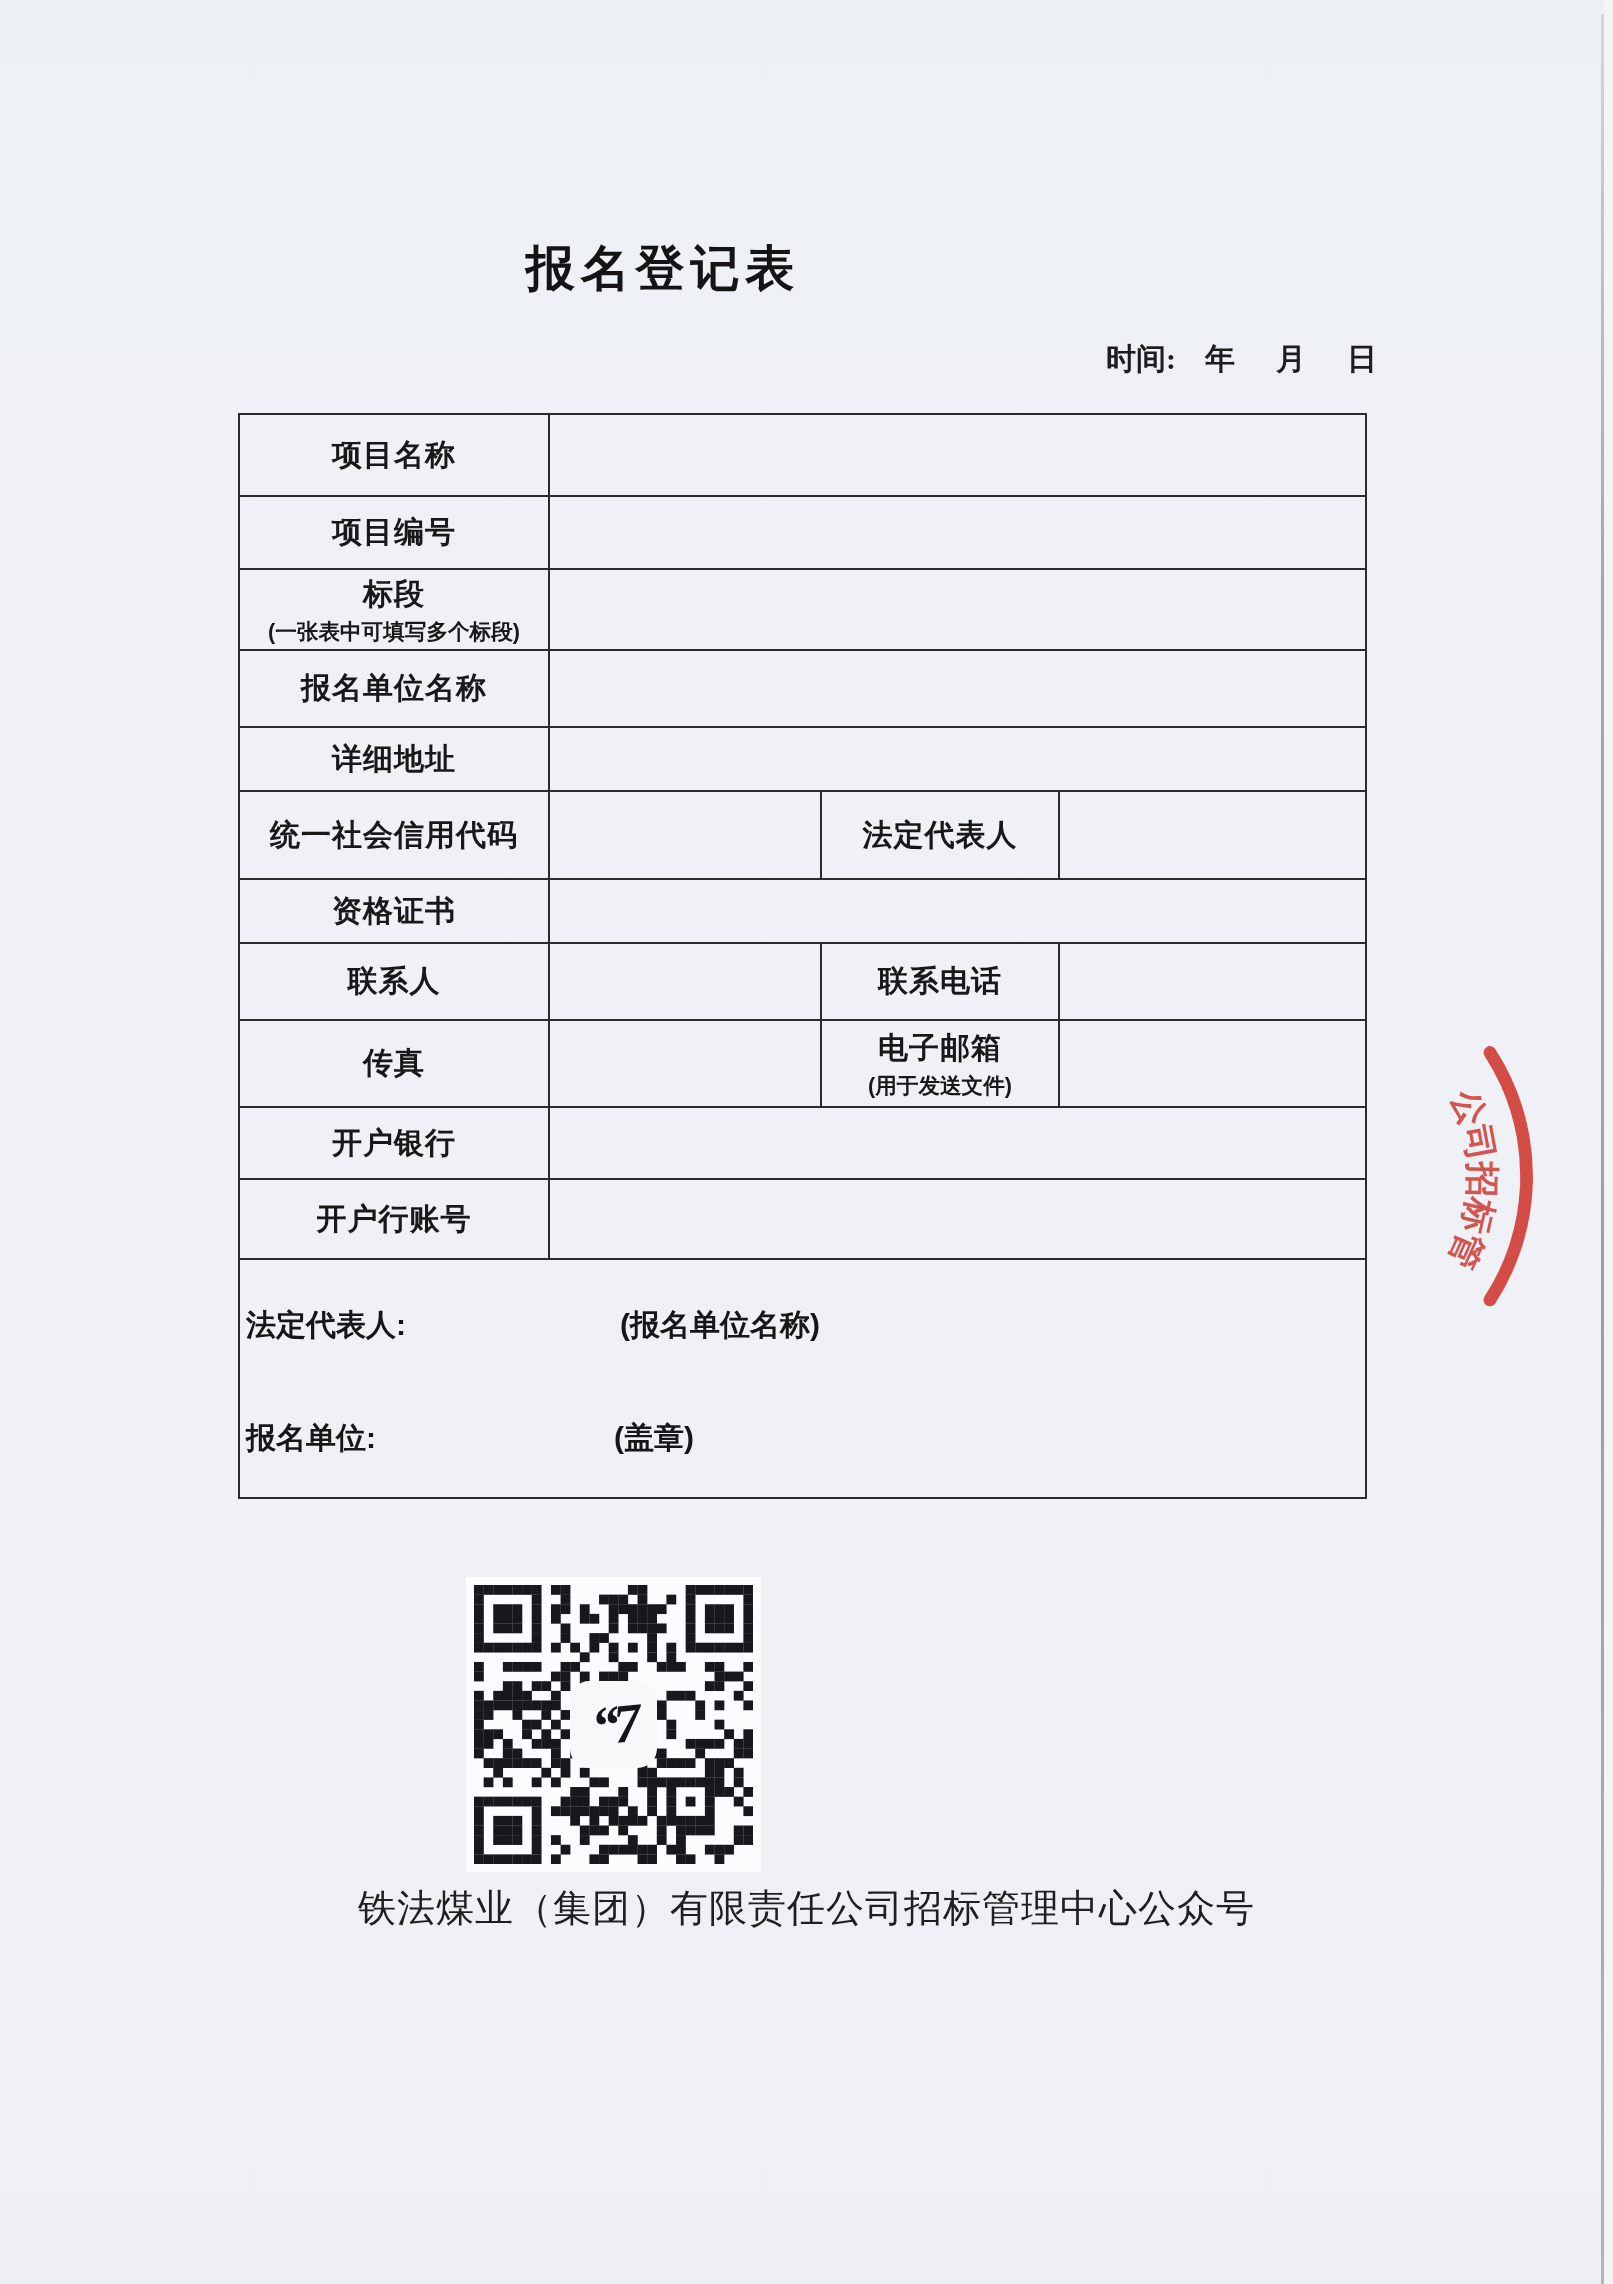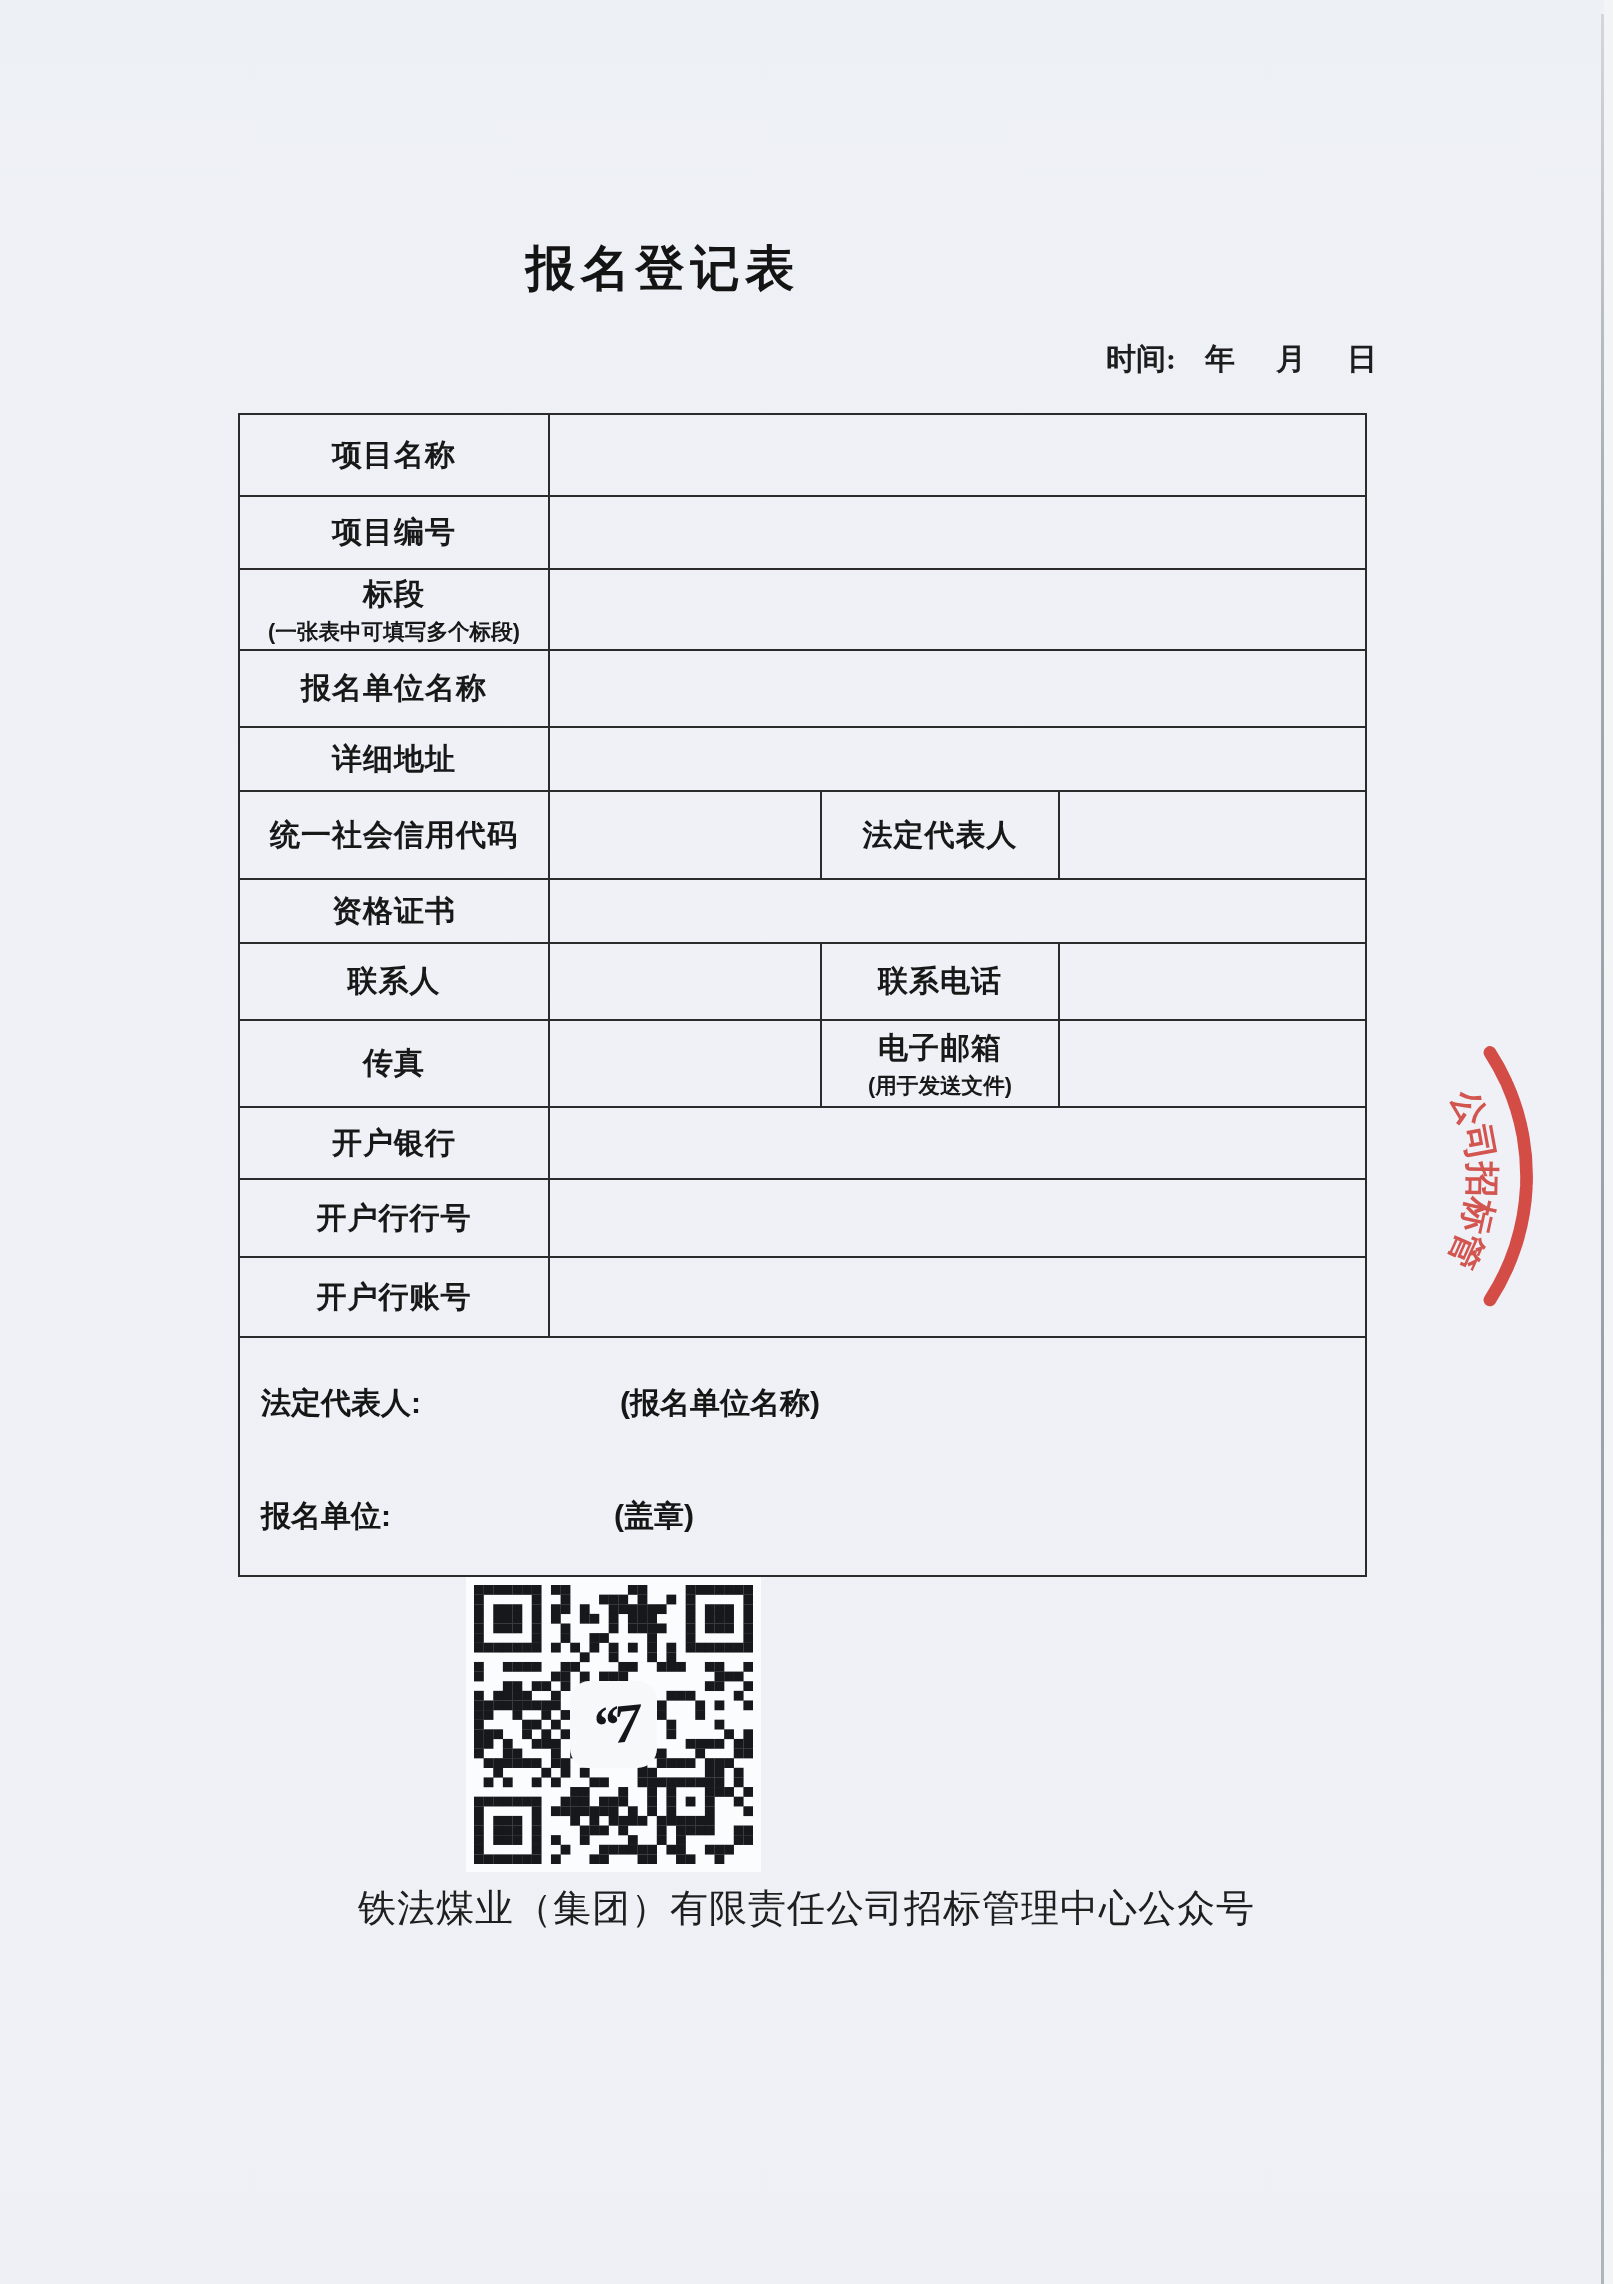--- a/index.html
+++ b/index.html
@@ -62,21 +62,21 @@
   tr.r9 td{height:83px;}
   tr.r10 td{height:68px;}
   tr.r11 td{height:74px;}
   tr.r12 td{height:76px;}
   tr.r13 td{height:237px;}
   td.sigcell{position:relative;padding:0;}
   .sig-line{position:absolute;left:0;width:100%;font-size:30px;font-weight:600;color:#161616;}
   .sig-line .note{position:absolute;}
   .sig-line1{top:45px;}
   .sig-line2{top:158px;}
-  .sig-label{position:absolute;left:21px;white-space:nowrap;}
+  .sig-label{position:absolute;left:6px;white-space:nowrap;}
   .sig-line1 .note{left:380px;}
   .sig-line2 .note{left:374px;}
   
   .qr-wrap{
     position:absolute;left:466px;top:1577px;width:295px;height:295px;
     background:#fbfcfd;
   }
   .qr-svg{position:absolute;left:7.8px;top:7.8px;}
   .qr-logo{
     position:absolute;left:104px;top:104px;width:87px;height:87px;
@@ -164,24 +164,20 @@
       <td class="lab">传真</td>
       <td class="val"></td>
       <td class="lab">
         <div>电子邮箱</div>
         <div class="sublab">(用于发送文件)</div>
       </td>
       <td class="val"></td>
     </tr>
     <tr class="r10">
       <td class="lab">开户银行</td>
-      <td class="val" colspan="3"></td>
-    </tr>
-    <tr class="r11">
-      <td class="lab">开户行行号</td>
       <td class="val" colspan="3"></td>
     </tr>
     <tr class="r12">
       <td class="lab">开户行账号</td>
       <td class="val" colspan="3"></td>
     </tr>
     <tr class="r13">
       <td class="sigcell" colspan="4">
         <div class="sig-line sig-line1">
           <span class="sig-label">法定代表人:</span>

